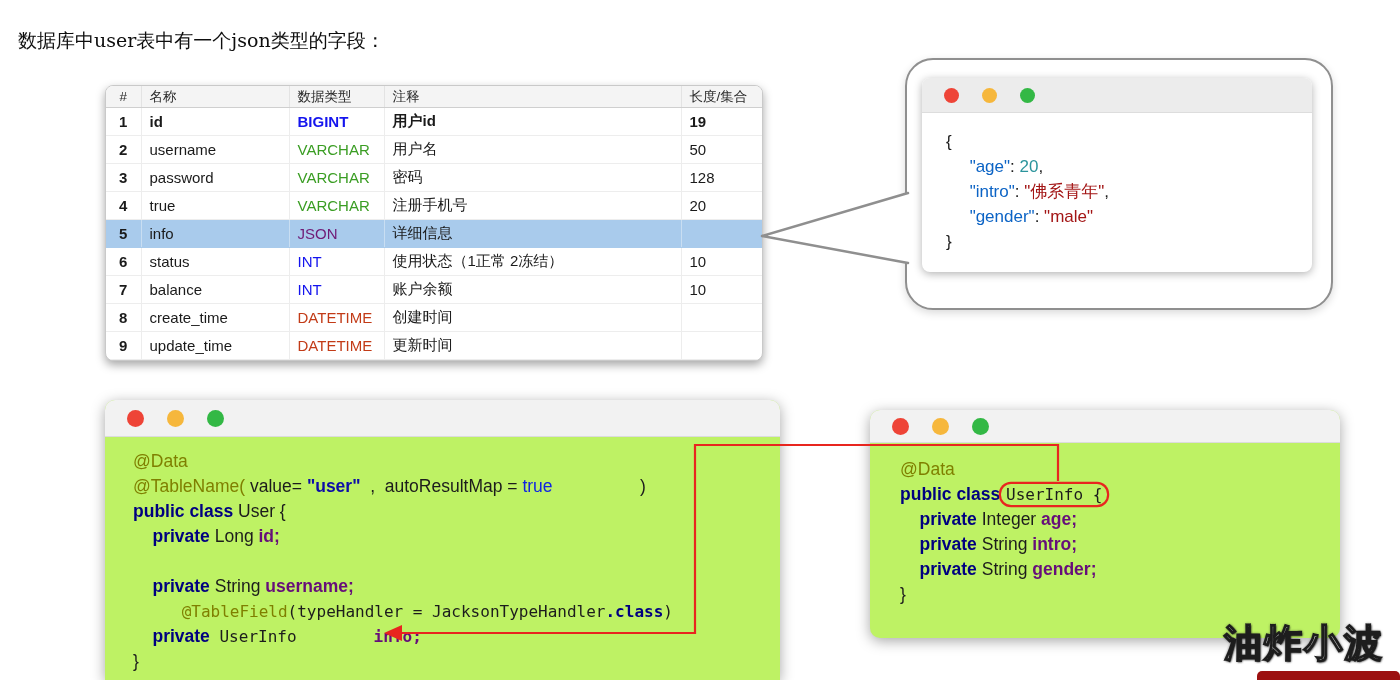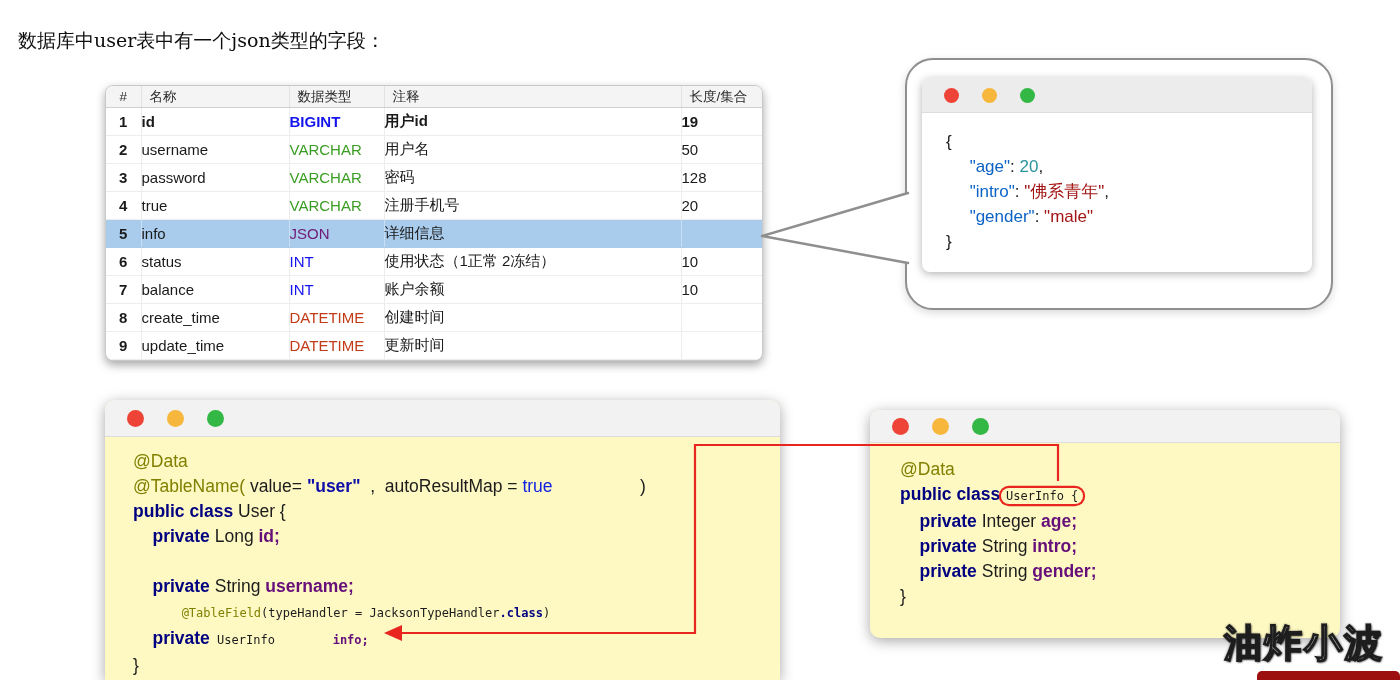--- a/index.html
+++ b/index.html
@@ -22,52 +22,52 @@
   }
   .db-table { border-collapse:collapse; width:100%; font-size:15px; color:#1a1a1a; }
   .db-table th {
     background:#f4f4f4; font-weight:400; font-size:13.5px; color:#2a2a2a;
     height:21px; text-align:left; padding:0 8px;
     border-bottom:1px solid #cfcfcf; border-right:1px solid #e3e3e3;
   }
   .db-table th:first-child { text-align:center; padding:0 2px; }
   .db-table th:last-child, .db-table td:last-child { border-right:none; }
   .db-table td {
-    height:27px; padding:0 0;
+    height:27px; padding:0 8px;
     border-bottom:1px solid #ededed; border-right:1px solid #ededed;
   }
   .db-table td.row-number { text-align:center; font-weight:700; color:#1a1a1a; padding:0 2px; }
   .db-table tr.bold td { font-weight:700; }
   .db-table tr.selected td {
     background:var(--highlight-row);
     border-right-color:#c9def2; border-bottom-color:var(--highlight-row);
   }
   .t-blue  { color:var(--type-blue); }
   .t-green { color:var(--type-green); }
   .t-red   { color:var(--type-red); }
   .t-black { color:#701a75; }
 
   
-  .mac-window { position:absolute; background:#fef9c3; border-radius:10px;
+  .mac-window { position:absolute; background:#bef264; border-radius:10px;
     box-shadow:0 3px 14px rgba(0,0,0,.35); }
   .titlebar {
     display:flex; align-items:center; gap:23px; padding-left:22px; height:36px;
     background:#f2f2f2; border-bottom:1px solid #dcdcdc; border-radius:10px 10px 0 0;
   }
   .dot { width:17px; height:17px; border-radius:50%; display:inline-block; }
   .dot.red    { background:var(--dot-red); }
   .dot.yellow { background:var(--dot-yellow); }
   .dot.green  { background:var(--dot-green); }
 
   .code {
     padding:12px 0 0 28px; font-size:17.5px; line-height:25px;
     white-space:pre; color:#1c1c1c;
   }
   .code-line { min-height:25px; }
-  .mono { font-family:"DejaVu Sans Mono", monospace; font-size:12px; }
+  .mono { font-family:"DejaVu Sans Mono", monospace; font-size:16px; }
   .ann    { color:var(--annotation-olive); }
   .kw     { color:var(--keyword-navy); font-weight:700; }
   .fld    { color:var(--field-purple); font-weight:700; }
   .strnav { color:var(--string-navy); font-weight:700; }
   .lit    { color:var(--literal-blue); font-weight:400; }
   .boxed  { box-shadow:0 0 0 2.2px var(--connector-red); border-radius:10px;
             padding:1px 5px; margin:0 -4px; }
 
   .left-window  { left:105px; top:400px; width:675px; height:280px; border-radius:10px 10px 0 0; }
   .right-window { left:870px; top:410px; width:470px; height:228px; }

